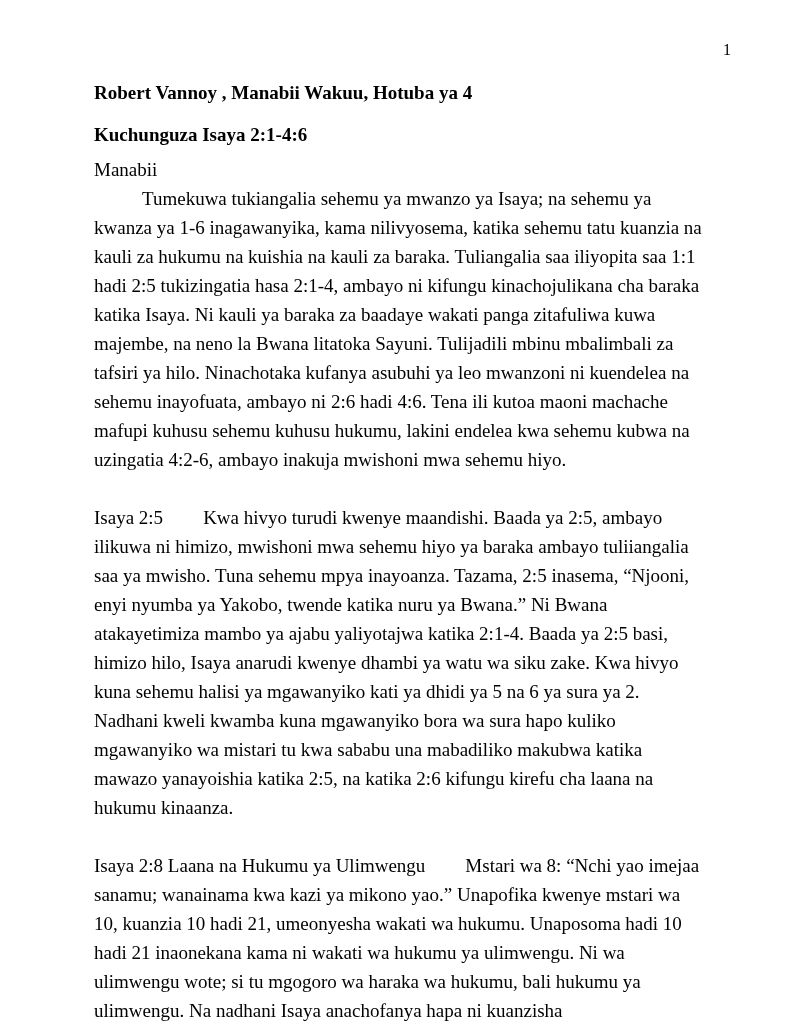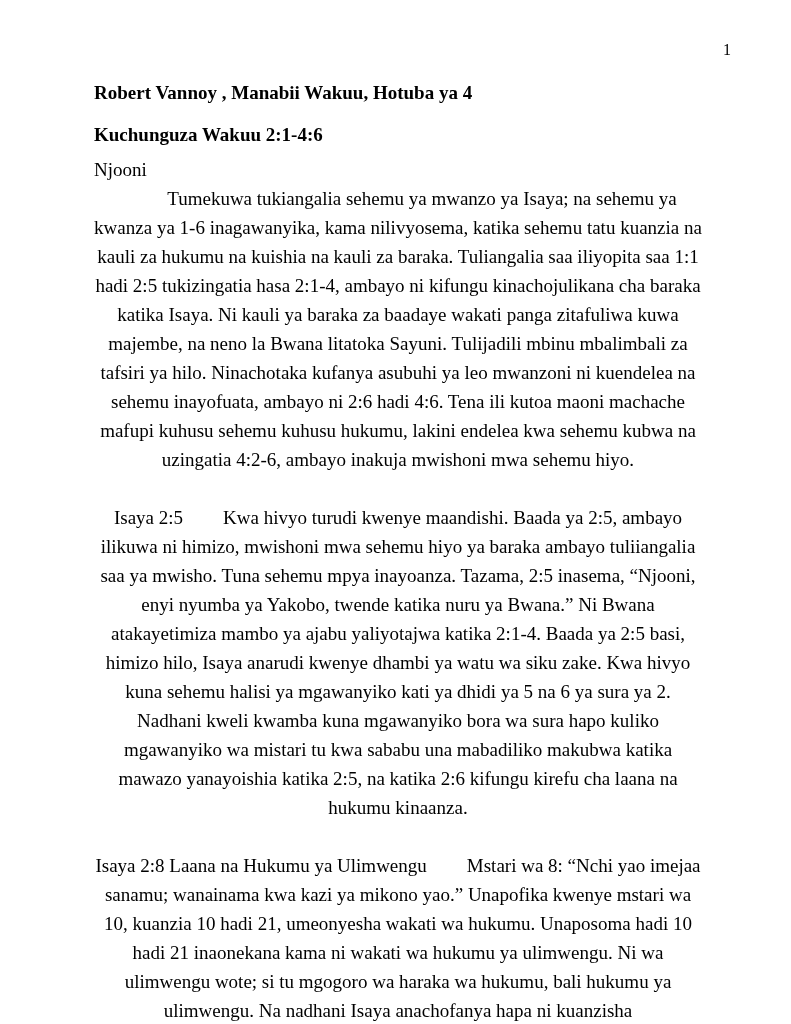--- a/index.html
+++ b/index.html
@@ -38,21 +38,21 @@
   }
   .doc-subtitle {
     font-weight: bold;
     margin: 0 0 6px 0;
   }
   .section-heading {
     margin: 0 0 0 0;
   }
   .para {
     margin: 0 0 29px 0;
-    text-align: center;
+    text-align: left;
   }
   .para.indent {
     text-indent: 48px;
   }
   .para:last-child {
     margin-bottom: 8px;
   }
   .tab-gap {
     display: inline-block;
     width: 40px;
@@ -62,23 +62,23 @@
 <body>
 
 <div class="page">
 
   <div class="page-number">1</div>
 
   <div class="content">
 
     <p class="doc-title">Robert Vannoy , Manabii Wakuu, Hotuba ya 4</p>
 
-    <p class="doc-subtitle">Kuchunguza Wakuu 2:1-4:6</p>
+    <p class="doc-subtitle">Kuchunguza Isaya 2:1-4:6</p>
 
-    <p class="section-heading">Njooni</p>
+    <p class="section-heading">Manabii</p>
 
     <p class="para indent"><span>Tumekuwa tukiangalia sehemu ya mwanzo ya Isaya; na sehemu ya kwanza ya 1-6 inagawanyika, kama nilivyosema, katika sehemu tatu kuanzia na kauli za hukumu na kuishia na kauli za baraka. Tuliangalia saa iliyopita saa 1:1 hadi 2:5 tukizingatia hasa 2:1-4, ambayo ni kifungu kinachojulikana cha baraka katika Isaya. Ni kauli ya baraka za baadaye wakati panga zitafuliwa kuwa majembe, na neno la Bwana litatoka Sayuni. Tulijadili mbinu mbalimbali za tafsiri ya hilo. Ninachotaka kufanya asubuhi ya leo mwanzoni ni kuendelea na sehemu inayofuata, ambayo ni 2:6 hadi 4:6. Tena ili kutoa maoni machache mafupi kuhusu sehemu kuhusu hukumu, lakini endelea kwa sehemu kubwa na uzingatia 4:2-6, ambayo inakuja mwishoni mwa sehemu hiyo.</span></p>
 
     <p class="para"><span>Isaya 2:5</span><span class="tab-gap"></span><span>Kwa hivyo turudi kwenye maandishi. Baada ya 2:5, ambayo ilikuwa ni himizo, mwishoni mwa sehemu hiyo ya baraka ambayo tuliiangalia saa ya mwisho. Tuna sehemu mpya inayoanza. Tazama, 2:5 inasema, “Njooni, enyi nyumba ya Yakobo, twende katika nuru ya Bwana.” Ni Bwana atakayetimiza mambo ya ajabu yaliyotajwa katika 2:1-4. Baada ya 2:5 basi, himizo hilo, Isaya anarudi kwenye dhambi ya watu wa siku zake. Kwa hivyo kuna sehemu halisi ya mgawanyiko kati ya dhidi ya 5 na 6 ya sura ya 2. Nadhani kweli kwamba kuna mgawanyiko bora wa sura hapo kuliko mgawanyiko wa mistari tu kwa sababu una mabadiliko makubwa katika mawazo yanayoishia katika 2:5, na katika 2:6 kifungu kirefu cha laana na hukumu kinaanza.</span></p>
 
     <p class="para"><span>Isaya 2:8 Laana na Hukumu ya Ulimwengu</span><span class="tab-gap"></span><span>Mstari wa 8: “Nchi yao imejaa sanamu; wanainama kwa kazi ya mikono yao.” Unapofika kwenye mstari wa 10, kuanzia 10 hadi 21, umeonyesha wakati wa hukumu. Unaposoma hadi 10 hadi 21 inaonekana kama ni wakati wa hukumu ya ulimwengu. Ni wa ulimwengu wote; si tu mgogoro wa haraka wa hukumu, bali hukumu ya ulimwengu. Na nadhani Isaya anachofanya hapa ni kuanzisha</span></p>
 
   </div>
 
 </div>

